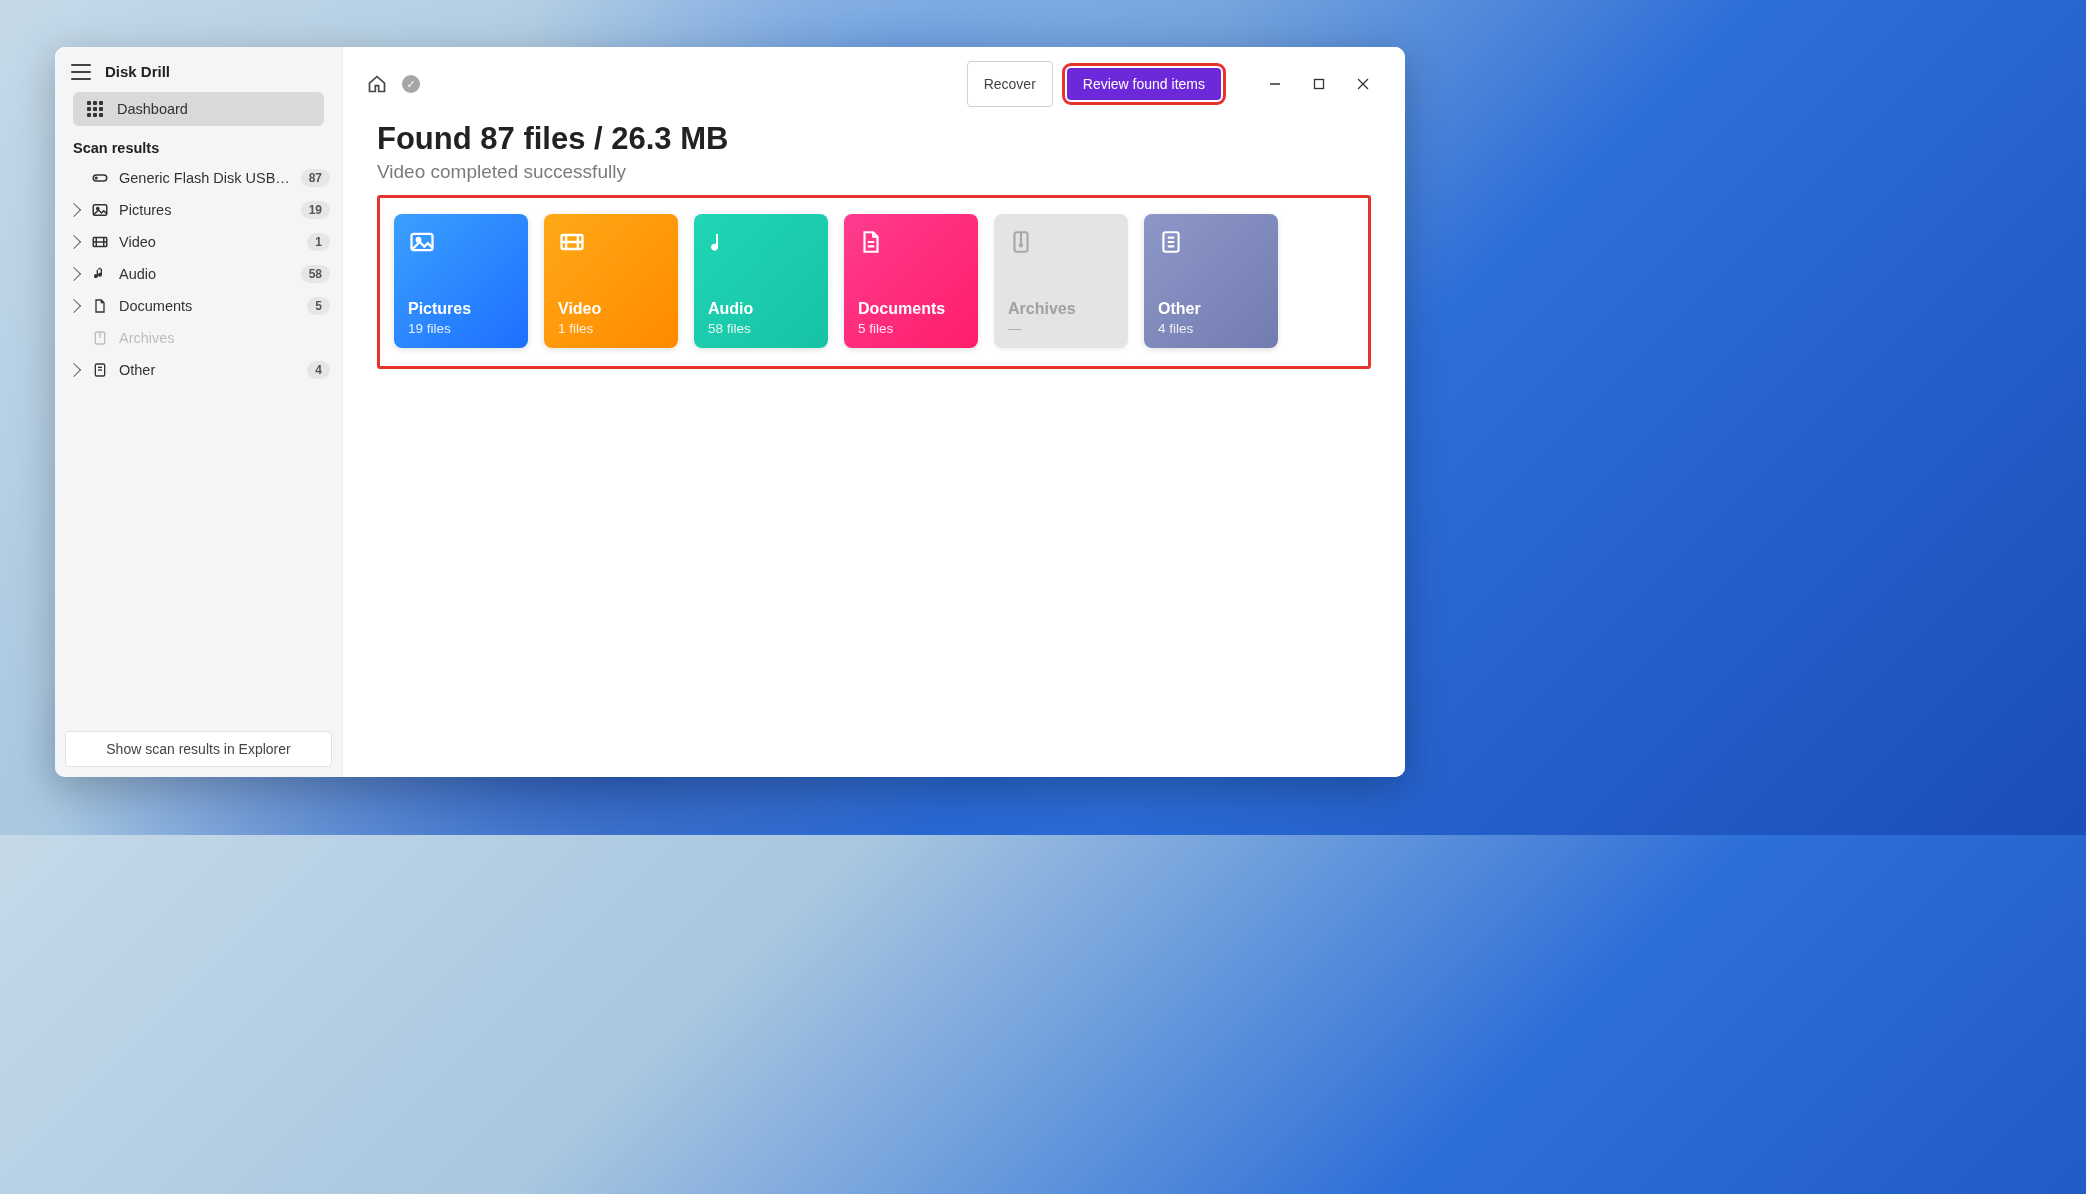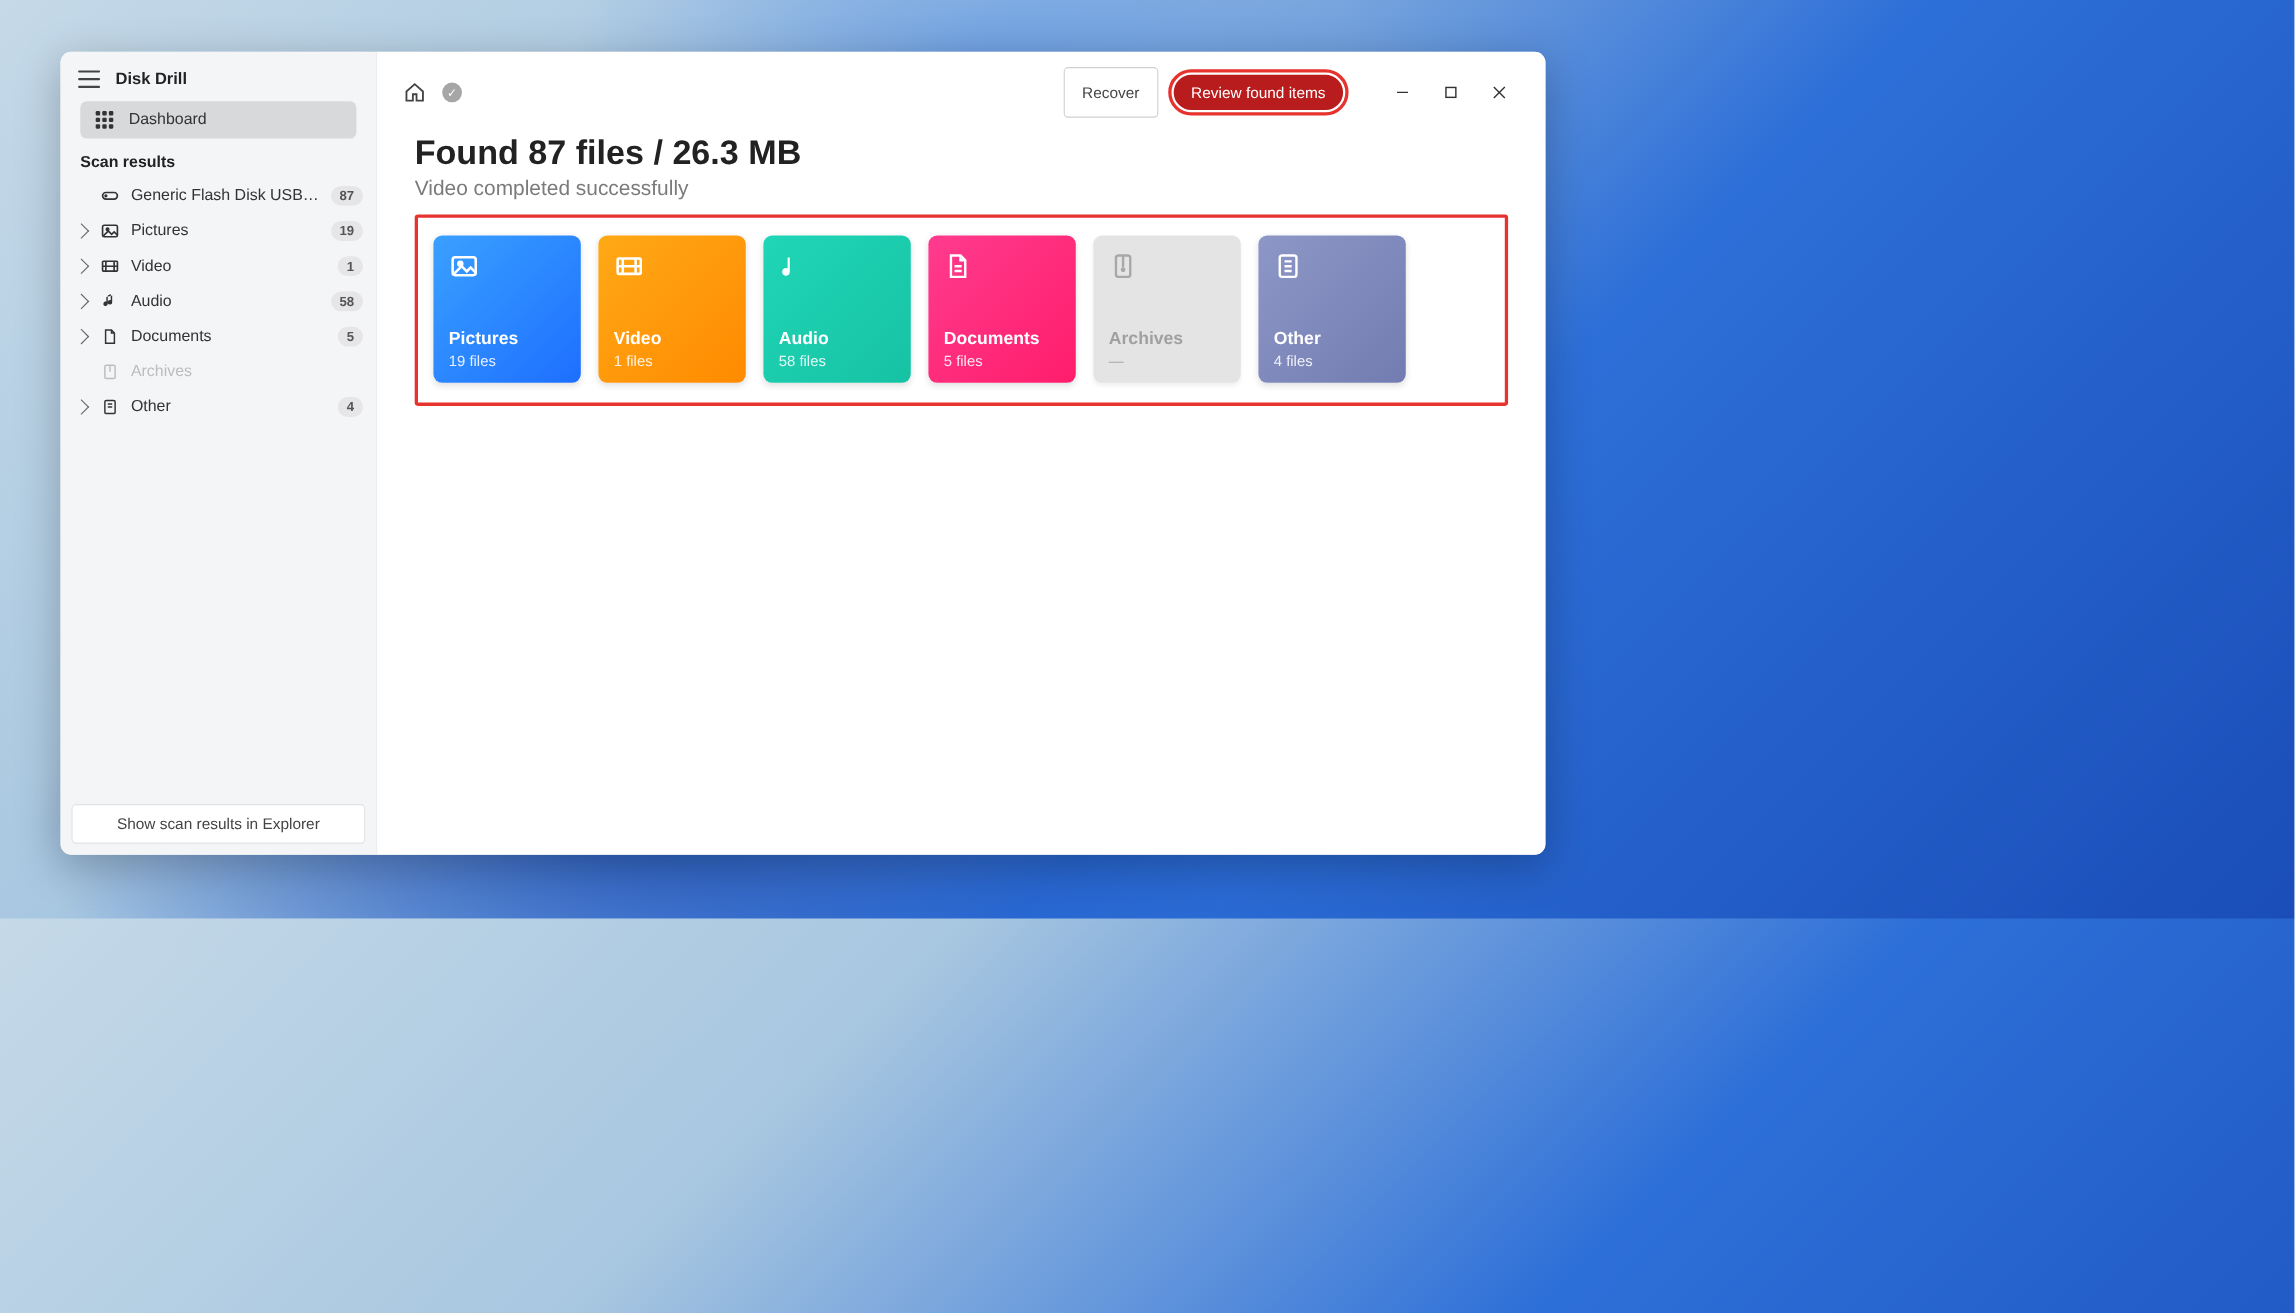--- a/index.html
+++ b/index.html
@@ -150,23 +150,23 @@
   .recover-btn {
     background: #fff;
     border: 1px solid #d0d0d0;
     border-radius: 4px;
     padding: 14px 16px;
     font-size: 14px;
     color: #444;
     cursor: pointer;
   }
   .review-btn {
-    background: #b91c1c;
+    background: #6d28d9;
     border: none;
-    border-radius: 16px;
+    border-radius: 4px;
     padding: 8px 16px;
     font-size: 14px;
     color: #fff;
     cursor: pointer;
     outline: 3px solid #e7332d;
     outline-offset: 2px;
   }
   .win-controls { display:flex; gap: 0; margin-left: 18px; }
   .win-btn {
     width: 44px; height: 30px;

